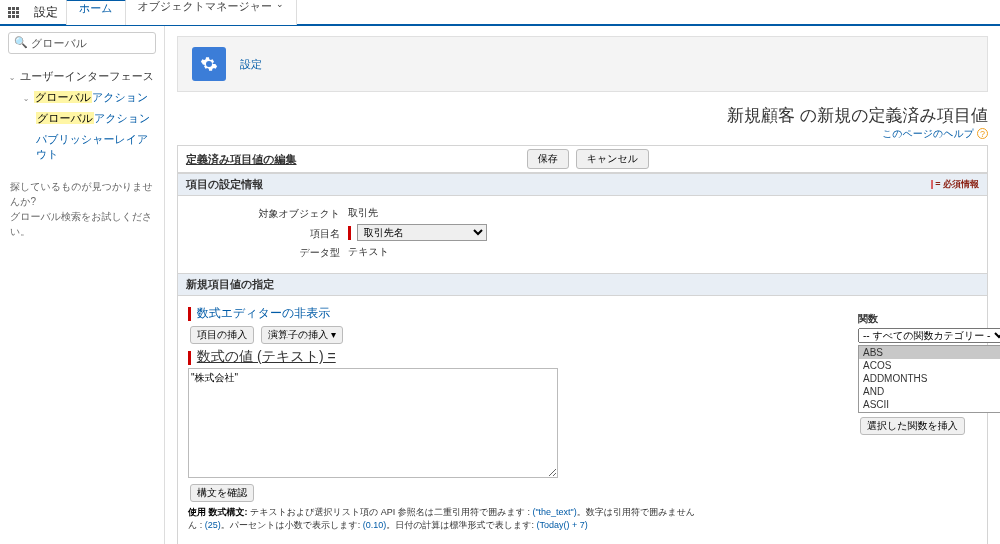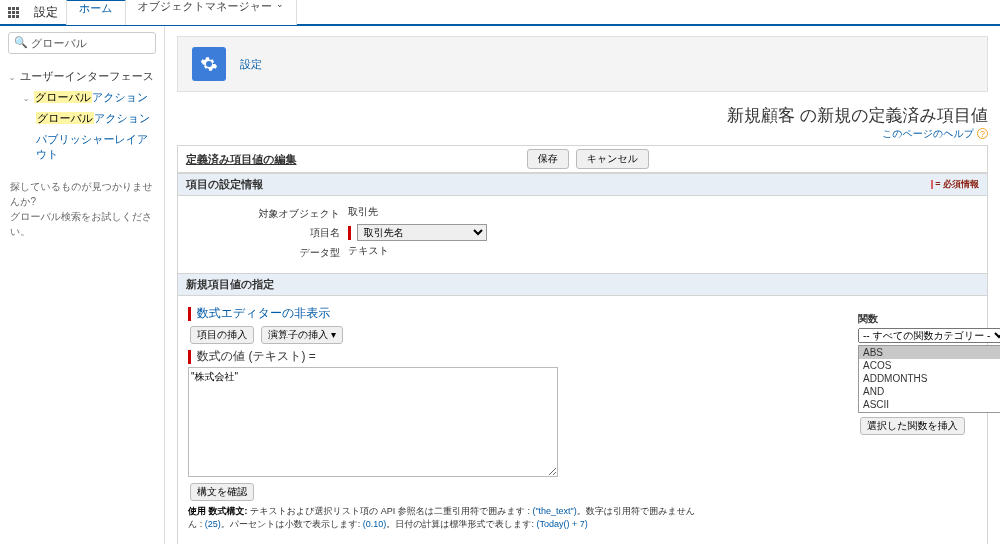--- a/index.html
+++ b/index.html
@@ -45,28 +45,28 @@
 .section-hdr { background: #e8eef5; border-top: 1px solid #d4d4d4; border-bottom: 1px solid #d4d4d4; padding: 3px 8px; font-size: 11px; font-weight: bold; display: flex; align-items: center; justify-content: space-between; }
 .section-hdr:first-child { border-top: none; }
 .section-hdr.edit { background: #fff; }
 .btnrow { text-align: center; flex: 1; }
 .btn { background: #f0f0f0; border: 1px solid #bbb; border-radius: 3px; padding: 2px 10px; font-size: 10px; cursor: pointer; margin: 0 2px; }
 .btn.sm { padding: 1px 6px; }
 .req-note { color: #8a1f11; font-size: 9px; }
 .req-note .bar { color: #cc0000; font-weight: bold; margin-right: 2px; }
 
 .form-body { padding: 6px 10px 10px 10px; }
-.frow { display: flex; align-items: flex-start; margin: 3px 0; }
+.frow { display: flex; align-items: center; margin: 3px 0; }
 .flabel { width: 160px; text-align: right; padding-right: 8px; font-size: 10px; color: #333; padding-top: 2px; }
 .fval { font-size: 10px; }
 .reqmark { display: inline-block; width: 3px; background: #cc0000; height: 14px; margin-right: 3px; vertical-align: middle; }
 select.fld { font-size: 10px; padding: 1px 2px; border: 1px solid #999; }
 .link-u { color: #015ba7; cursor: pointer; font-size: 12px; }
 textarea.formula { width: 370px; height: 110px; font-size: 10px; border: 1px solid #bbb; padding: 2px; margin-top: 2px; }
-.textlabel { font-size: 12px; color: #333; }
+.textlabel { font-size: 14px; color: #333; text-decoration: underline; }
 
 .func-side { position: absolute; left: 680px; width: 160px; }
 .func-side .lbl { font-size: 10px; font-weight: bold; }
 .func-side select.cat { width: 150px; font-size: 10px; margin-top: 2px; }
 .func-list { width: 150px; height: 68px; border: 1px solid #999; overflow-y: scroll; margin-top: 2px; background: #fff; }
 .func-list div { font-size: 10px; padding: 1px 4px; cursor: pointer; }
 .func-list div.sel { background: #c8c8c8; }
 
 .tips { font-size: 9px; color: #333; margin-top: 4px; line-height: 1.4; }
 .tips .eg { color: #015ba7; }

